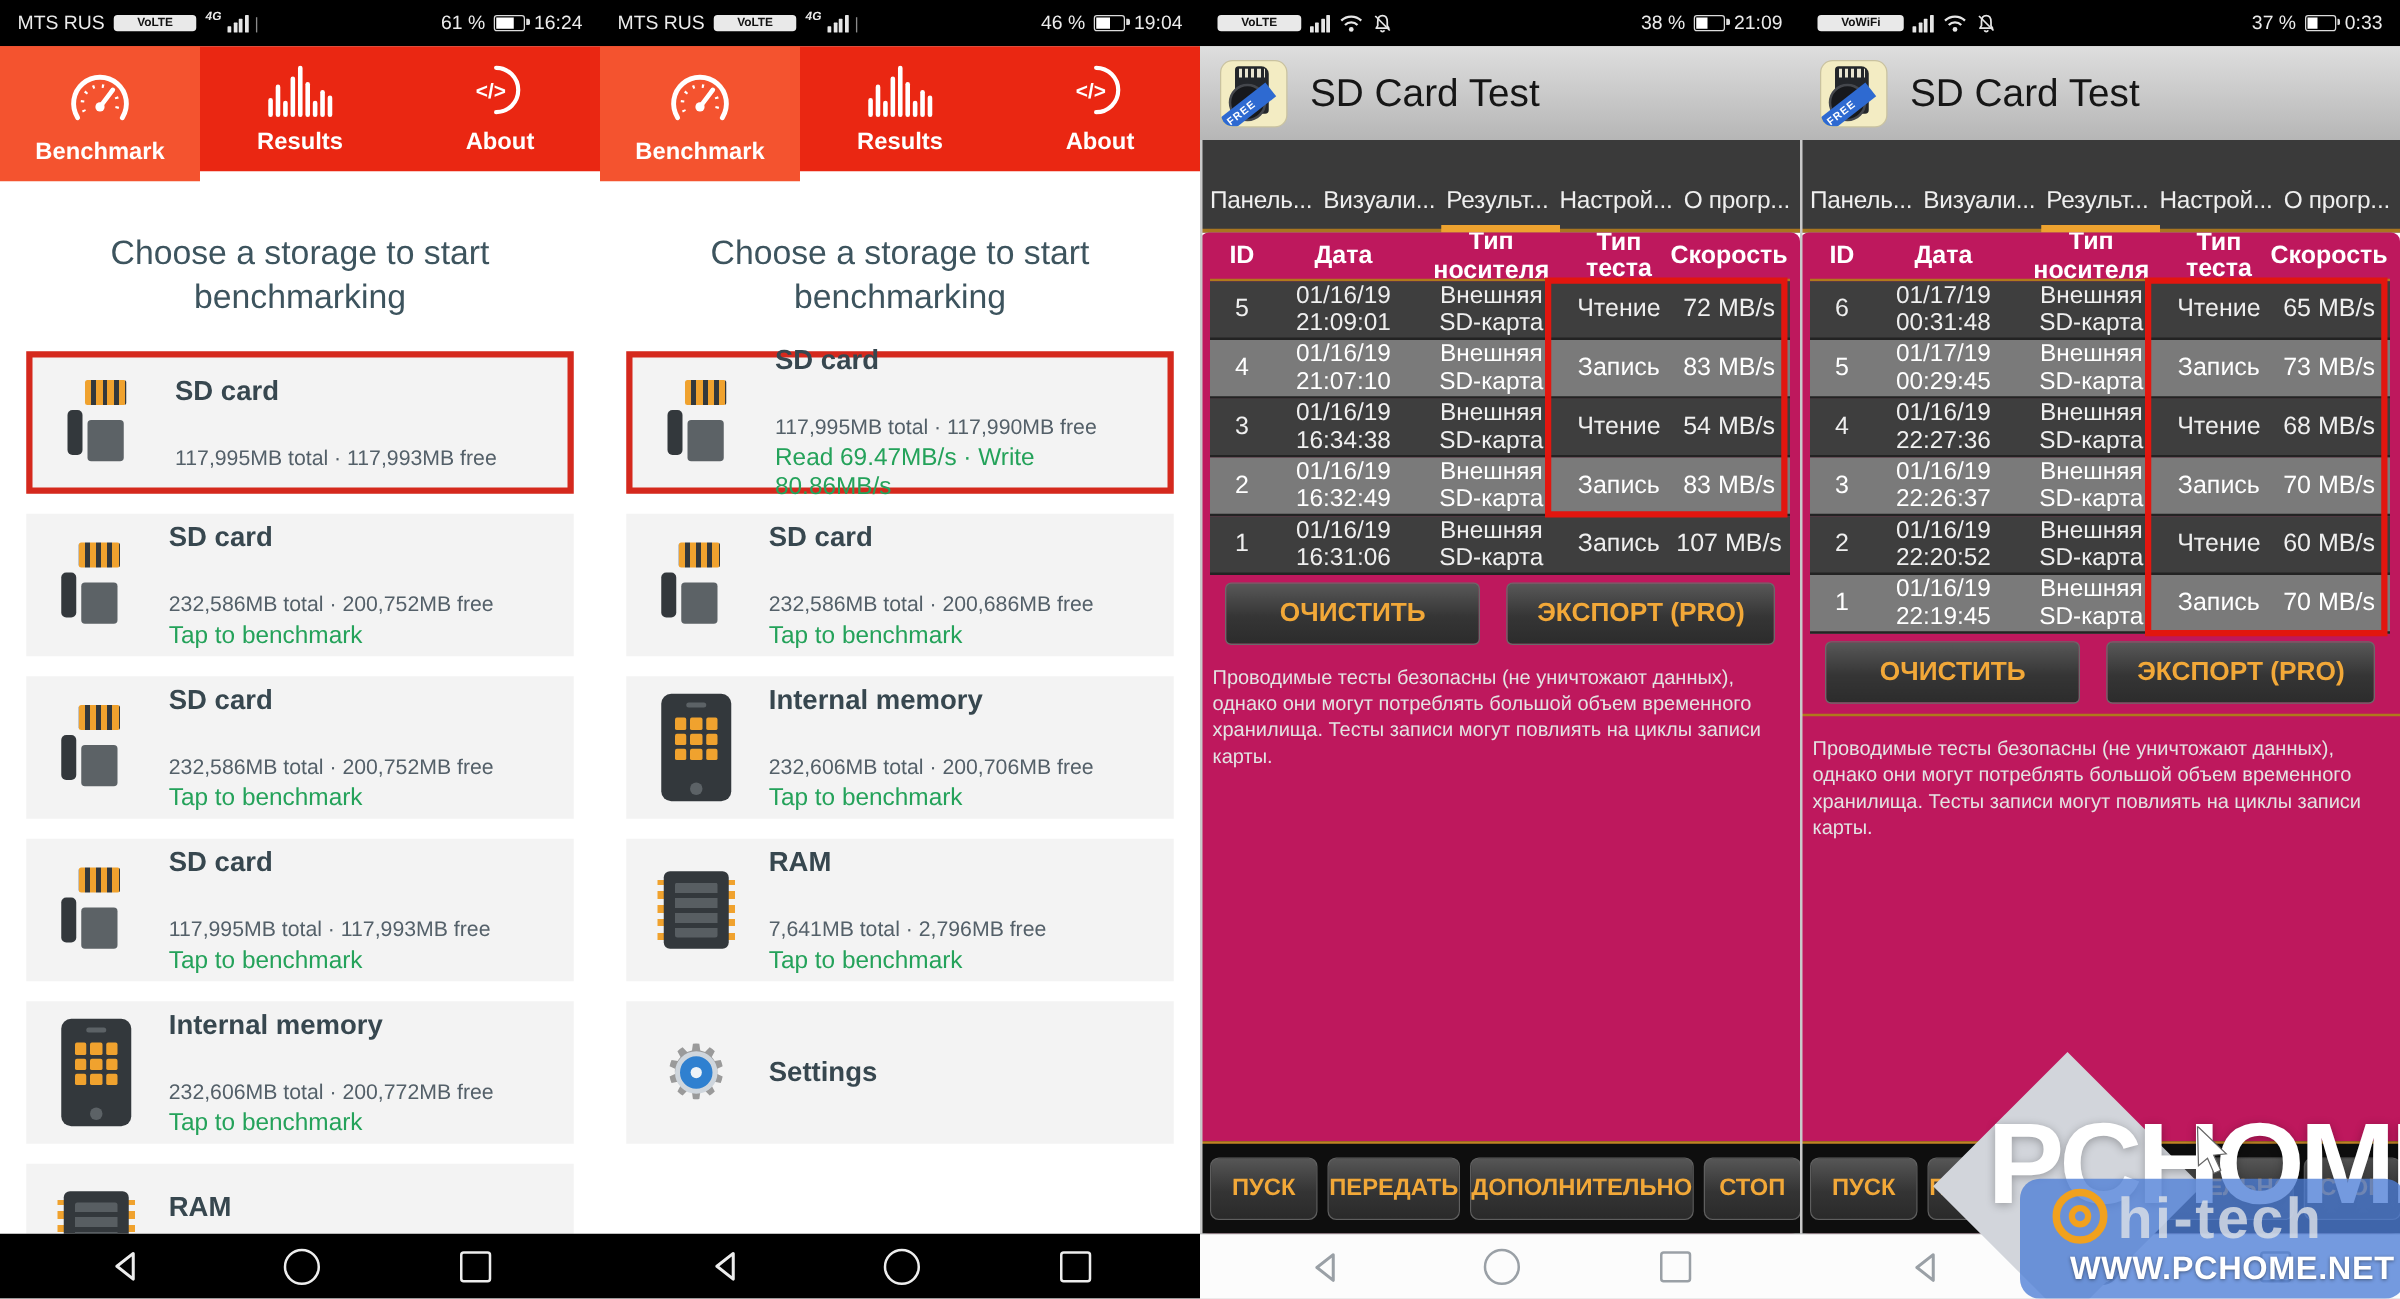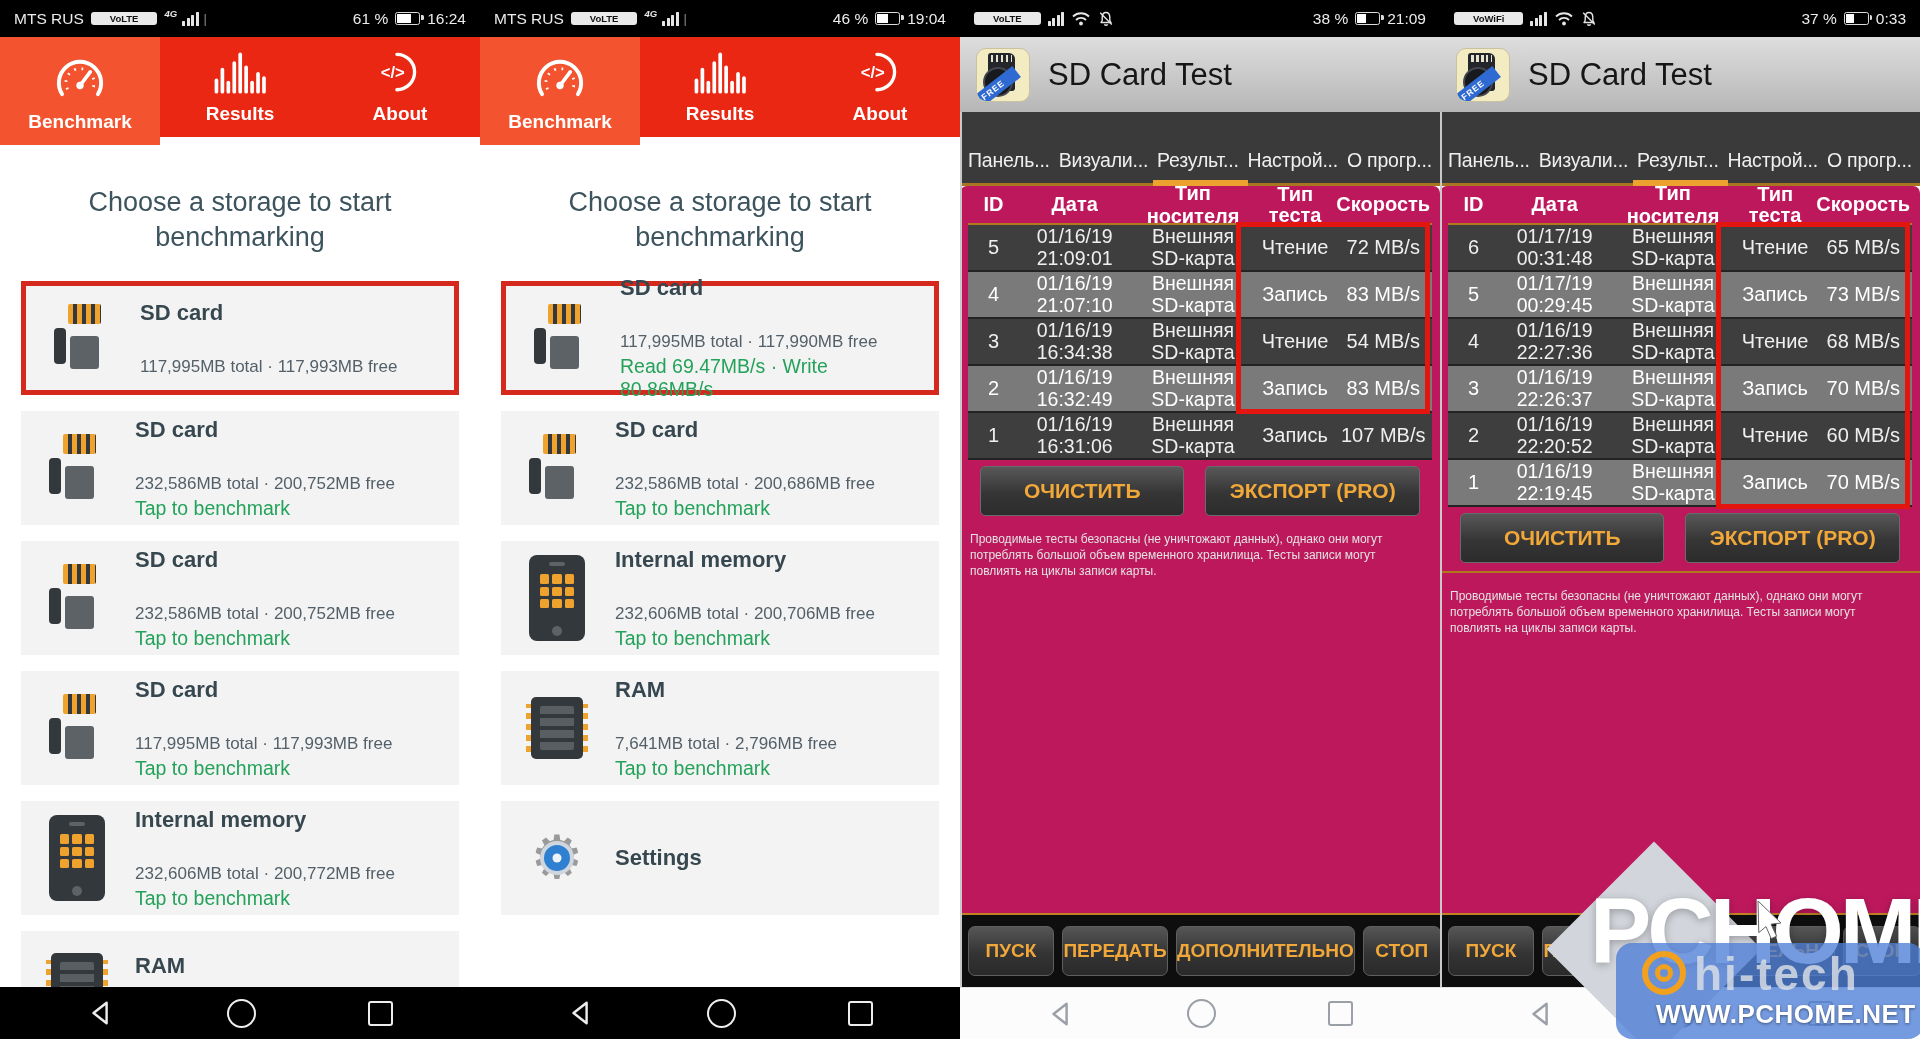--- a/index.html
+++ b/index.html
@@ -103,21 +103,21 @@
   .sd-row{display:flex;align-items:center;height:47px;box-sizing:border-box;border-bottom:2px solid #232323;
           background:#3e3e3e;font-size:20px;color:#efefef;text-align:center;}
   .sd-row.alt{background:#7a7a7a;color:#fff;}
   .c-date div,.c-media div{line-height:1.1;font-size:19.5px;}
   .sd-actions{display:flex;gap:21px;margin:6px 20px 0;border-radius:18px;}
   .sd-btn{height:48px;border-radius:5px;border:1px solid #6a6a6a;background:linear-gradient(#585858,#353535 55%,#2c2c2c);
           color:#f2a838;font-weight:bold;font-size:21px;display:flex;align-items:center;justify-content:center;cursor:pointer;}
   .sd-btn.clear{flex:1;}
   .sd-btn.export{flex:1.05;}
   .sd-actions-rule{height:2px;background:#b0791c;margin:8px 0 0;}
-  .sd-note{margin:16px 10px 0;color:#e3e3e3;font-size:12px;line-height:1.32;}
+  .sd-note{margin:16px 10px 0;color:#e3e3e3;font-size:16px;line-height:1.32;}
   .red-box{position:absolute;left:276px;width:194px;top:222px;border:5px solid #e2160f;box-sizing:border-box;z-index:5;pointer-events:none;}
   #p3 .red-box{height:192px;}
   #p4 .red-box{height:287px;}
   .sd-bottombar{position:absolute;left:0;right:0;bottom:52px;height:74px;background:#0e0e0e;border-top:2px solid #c08324;
                 display:flex;align-items:center;padding:0 8px;gap:8px;box-sizing:border-box;}
   .sd-bbtn{height:48px;border-radius:7px;border:1px solid #5f5f5f;background:linear-gradient(#565656,#343434 55%,#2a2a2a);
            color:#f2a838;font-weight:bold;font-size:19px;display:flex;align-items:center;justify-content:center;cursor:pointer;}
   .sd-bbtn:nth-child(1){flex:0 0 84px;}
   .sd-bbtn:nth-child(2){flex:0 0 104px;}
   .sd-bbtn:nth-child(3){flex:1;}

